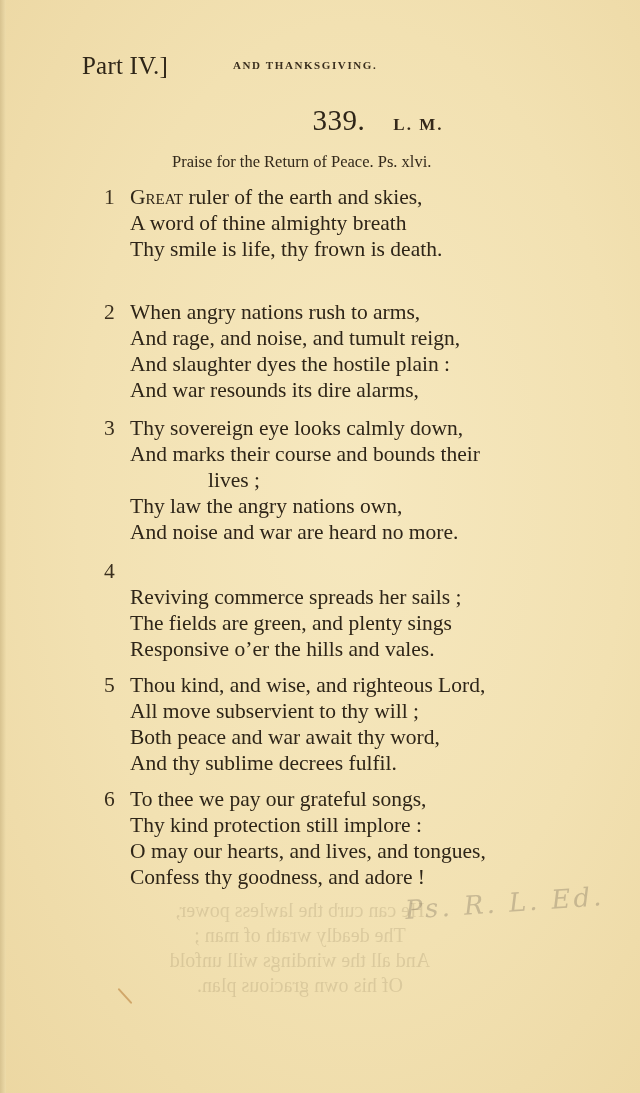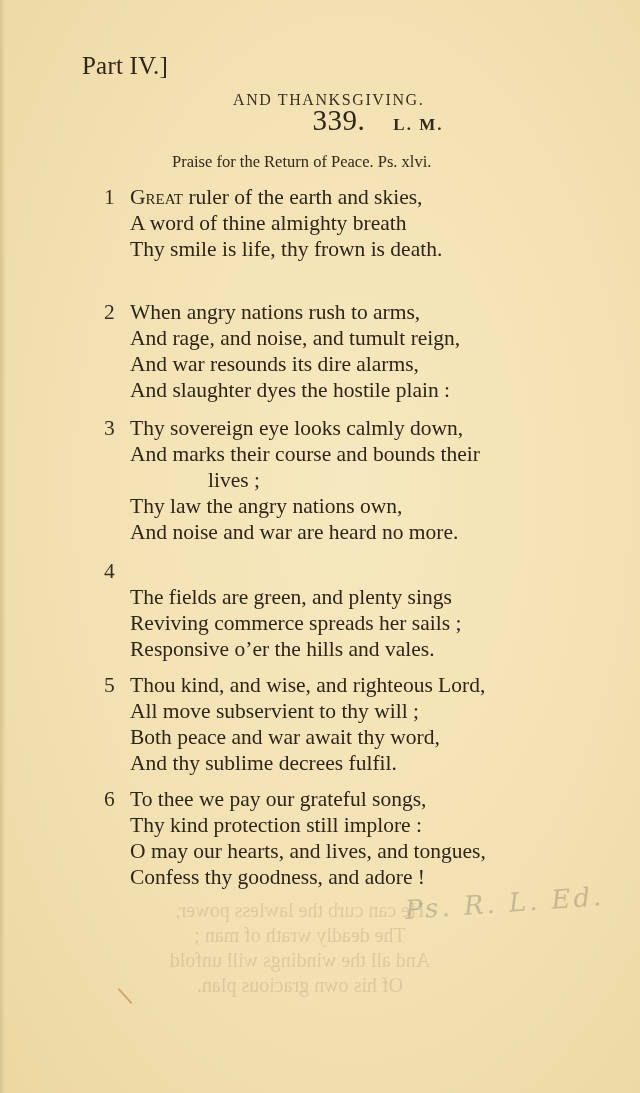--- a/index.html
+++ b/index.html
@@ -42,25 +42,24 @@
       left: 0;
       top: 0;
       font-size: 25px;
       letter-spacing: 0.2px;
       color: #2f2618;
     }
     .section-title {
       position: absolute;
       left: 151px;
       top: 7px;
-      font-size: 16px;
+      font-size: 11px;
       letter-spacing: 1.6px;
-      font-weight: normal;
+      font-weight: bold;
       color: #3a2f1e;
-      margin-top: 32px;
     }
     .hymn-heading {
       position: absolute;
       top: 104px;
       left: 0;
       width: 636px;
       text-align: center;
     }
     .hymn-heading-inner {
       display: inline-block;
@@ -189,24 +188,24 @@
 
   <div class="stanza" style="top:299px;">
     <div class="line">
       <span class="stanza-num">2</span>
       <span class="line-text">When angry nations rush to arms,</span>
     </div>
     <div class="line">
         <span class="line-text">And rage, and noise, and tumult reign,</span>
       </div>
     <div class="line">
+        <span class="line-text">And slaughter dyes the hostile plain :</span>
+      </div>
+    <div class="line">
         <span class="line-text">And war resounds its dire alarms,</span>
-      </div>
-    <div class="line">
-        <span class="line-text">And slaughter dyes the hostile plain :</span>
       </div>
   </div>
 
   <div class="stanza" style="top:415px;">
     <div class="line">
       <span class="stanza-num">3</span>
       <span class="line-text">Thy sovereign eye looks calmly down,</span>
     </div>
     <div class="line">
         <span class="line-text">And marks their course and bounds their</span>
@@ -220,24 +219,24 @@
     <div class="line">
         <span class="line-text">And noise and war are heard no more.</span>
       </div>
   </div>
 
   <div class="stanza" style="top:558px;">
     <div class="line">
       <span class="stanza-num">4</span>
     </div>
     <div class="line">
+        <span class="line-text">Reviving commerce spreads her sails ;</span>
+      </div>
+    <div class="line">
         <span class="line-text">The fields are green, and plenty sings</span>
-      </div>
-    <div class="line">
-        <span class="line-text">Reviving commerce spreads her sails ;</span>
       </div>
     <div class="line">
         <span class="line-text">Responsive o’er the hills and vales.</span>
       </div>
   </div>
 
   <div class="stanza" style="top:672px;">
     <div class="line">
       <span class="stanza-num">5</span>
       <span class="line-text">Thou kind, and wise, and righteous Lord,</span>

